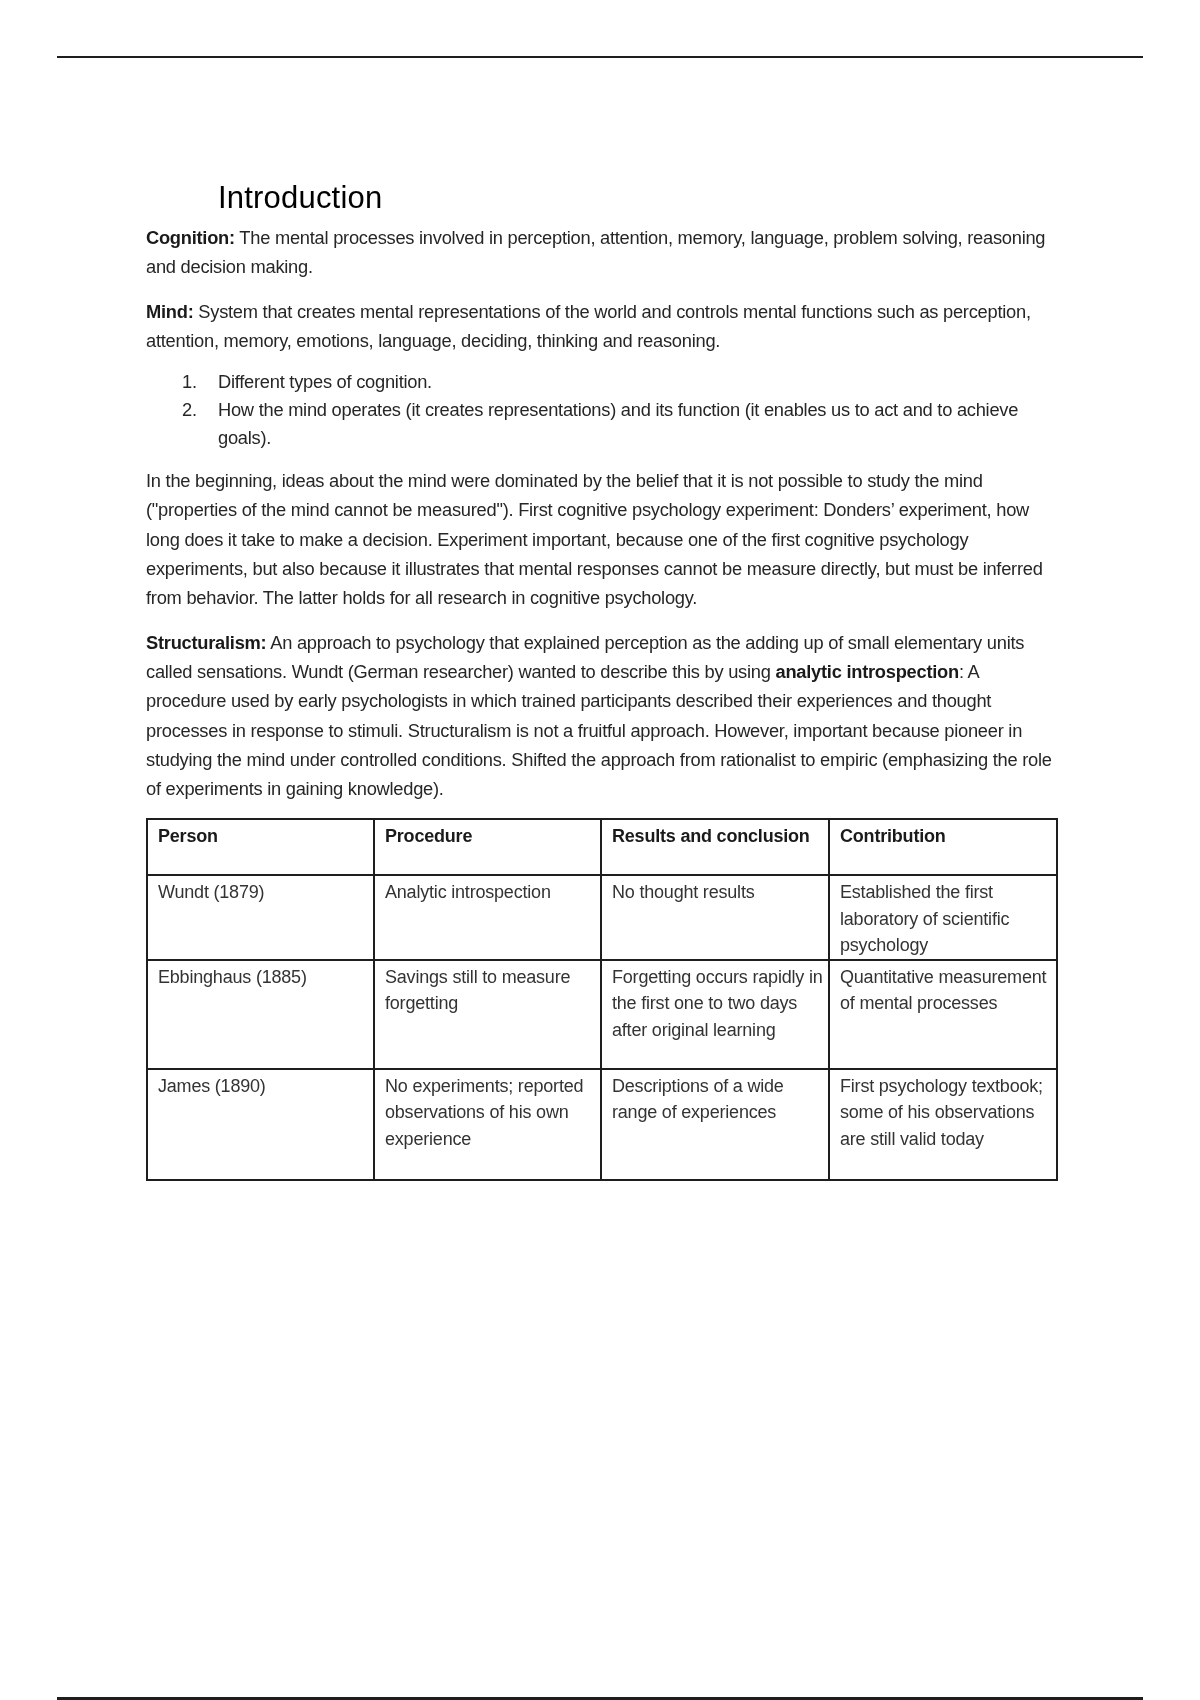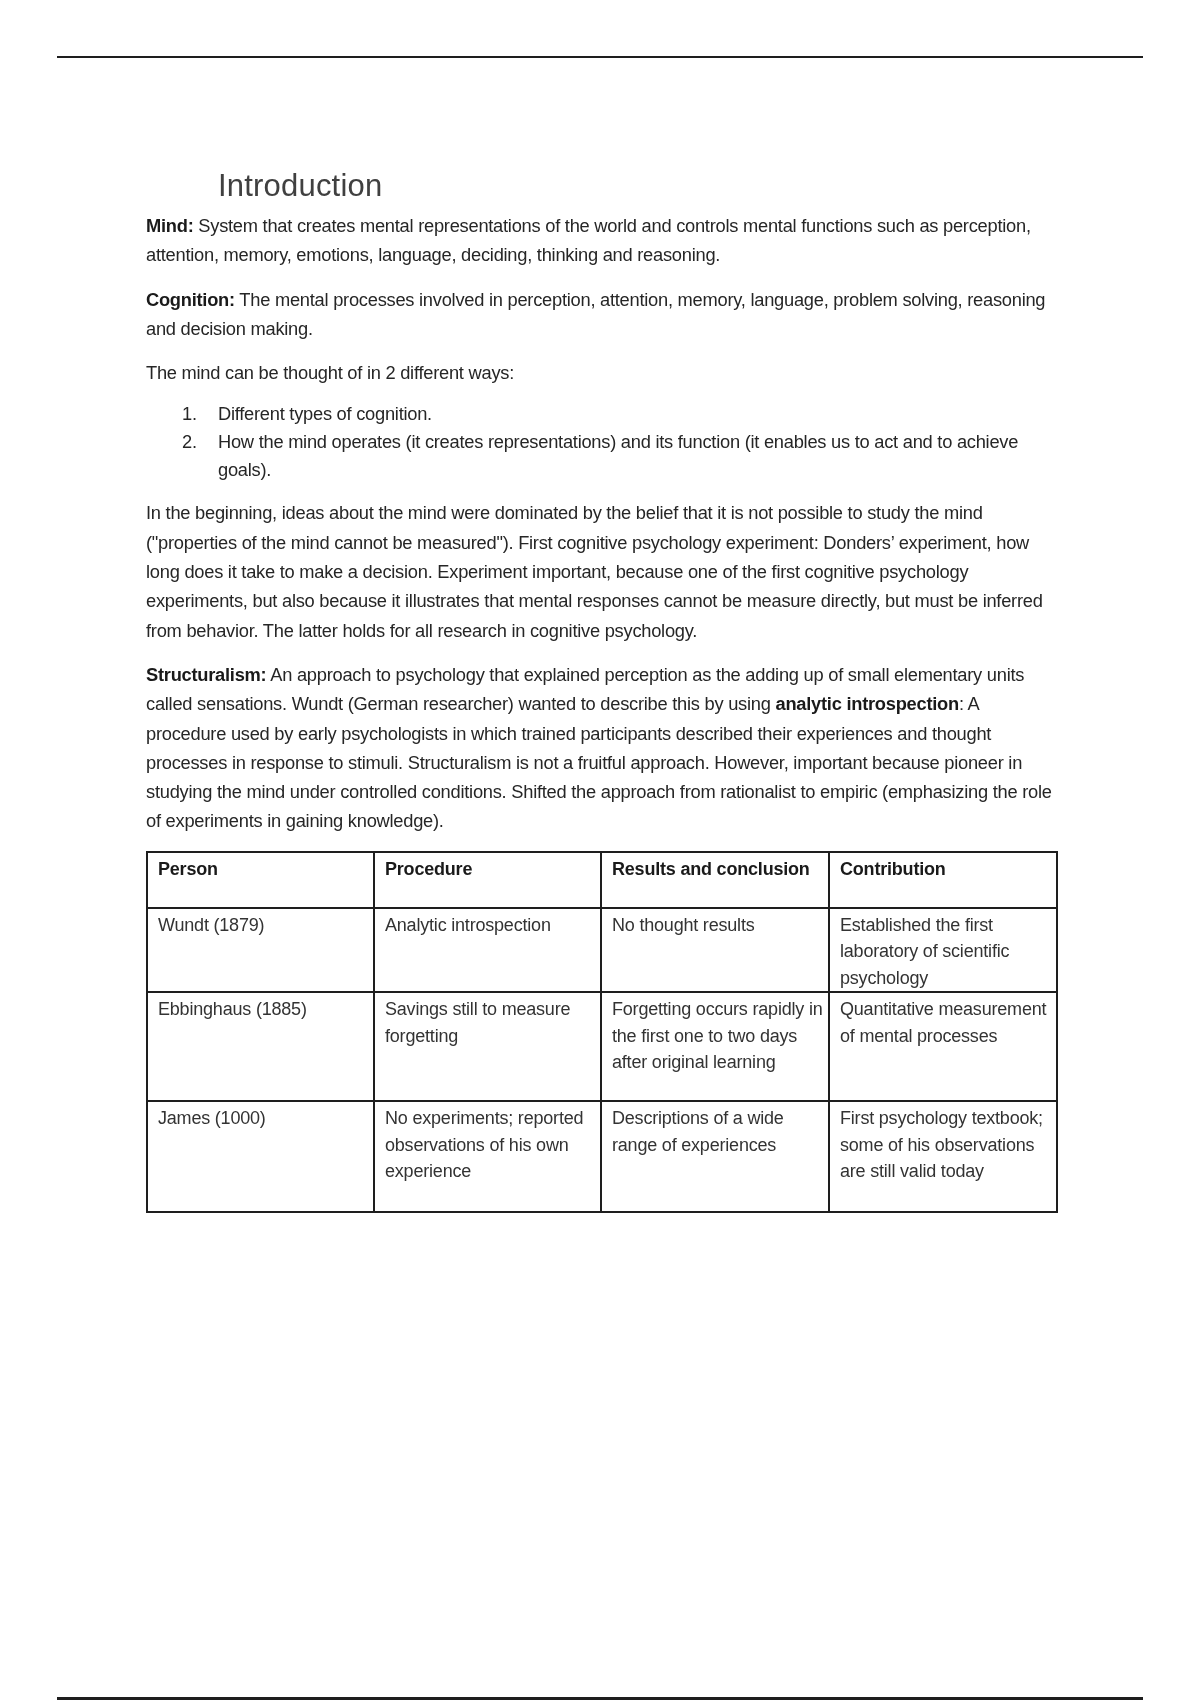--- a/index.html
+++ b/index.html
@@ -3,22 +3,22 @@
   <meta charset="utf-8">
   <style>
     html, body { margin: 0; padding: 0; background: #ffffff; }
     body { width: 1200px; height: 1700px; position: relative; overflow: hidden;
            font-family: "Liberation Sans", "DejaVu Sans", sans-serif; color: #262626; }
     .rule { position: absolute; left: 57px; width: 1086px; height: 2px; background: #1e1e1e; }
     .rule.top { top: 56px; }
     .rule.bottom { top: 1697px; height: 3px; }
 
     .page { position: absolute; left: 146px; top: 165px; width: 910px; }
-    h1 { margin: 0 0 4px 72px; font-weight: normal; font-size: 31px; line-height: 42px;
-         color: #404040; letter-spacing: 0.2px; }
+    h1 { margin: 12px 0 4px 72px; font-weight: normal; font-size: 31px; line-height: 42px;
+         color: #000000; letter-spacing: 0.2px; }
     p { margin: 0 0 15px 0; font-size: 18.3px; line-height: 29.3px; letter-spacing: -0.25px; }
     p b { font-weight: bold; color: #1a1a1a; }
     ol { margin: -2px 0 14px 0; padding: 0; list-style: none; }
     ol li { position: relative; padding-left: 72px; font-size: 18.3px; line-height: 28px; letter-spacing: -0.25px; }
     ol li .num { position: absolute; left: 36px; top: 0; }
 
     table { border-collapse: collapse; width: 910px; margin-top: 4px; table-layout: fixed; }
     td, th { border: 2px solid #1e1e1e; vertical-align: top; text-align: left;
              padding: 3px 4px 0 10px; font-size: 18px; line-height: 26.5px; letter-spacing: -0.2px; color: #333; }
     th { font-weight: bold; color: #1a1a1a; }
@@ -30,25 +30,24 @@
     tr.r4 { height: 111px; }
   </style>
 </head>
 <body>
 
 <div class="rule top"></div>
 
 <div class="page">
   <h1>Introduction</h1>
 
+  <p><b>Cognition:</b><span> The mental processes involved in perception, attention, memory, language, problem solving, reasoning and decision making.</span></p>
+
   <p><b>Mind:</b><span> System that creates mental representations of the world and controls mental functions such as perception, attention, memory, emotions, language, deciding, thinking and reasoning.</span></p>
 
-  <p><b>Cognition:</b><span> The mental processes involved in perception, attention, memory, language, problem solving, reasoning and decision making.</span></p>
-
-  <p>The mind can be thought of in 2 different ways:</p>
 
   <ol>
     <li><span class="num">1.</span><span>Different types of cognition.</span></li>
     <li><span class="num">2.</span><span>How the mind operates (it creates representations) and its function (it enables us to act and to achieve goals).</span></li>
   </ol>
 
   <p>In the beginning, ideas about the mind were dominated by the belief that it is not possible to study the mind ("properties of the mind cannot be measured"). First cognitive psychology experiment: Donders’ experiment, how long does it take to make a decision. Experiment important, because one of the first cognitive psychology experiments, but also because it illustrates that mental responses cannot be measure directly, but must be inferred from behavior. The latter holds for all research in cognitive psychology.</p>
 
   <p><b>Structuralism:</b><span> An approach to psychology that explained perception as the adding up of small elementary units called sensations. Wundt (German researcher) wanted to describe this by using </span><b>analytic introspection</b><span>: A procedure used by early psychologists in which trained participants described their experiences and thought processes in response to stimuli. Structuralism is not a fruitful approach. However, important because pioneer in studying the mind under controlled conditions. Shifted the approach from rationalist to empiric (emphasizing the role of experiments in gaining knowledge).</span></p>
 
@@ -73,21 +72,21 @@
       <td>No thought results</td>
       <td>Established the first laboratory of scientific psychology</td>
     </tr>
     <tr class="r3">
       <td>Ebbinghaus (1885)</td>
       <td>Savings still to measure forgetting</td>
       <td>Forgetting occurs rapidly in the first one to two days after original learning</td>
       <td>Quantitative measurement of mental processes</td>
     </tr>
     <tr class="r4">
-      <td>James (1000)</td>
+      <td>James (1890)</td>
       <td>No experiments; reported observations of his own experience</td>
       <td>Descriptions of a wide range of experiences</td>
       <td>First psychology textbook; some of his observations are still valid today</td>
     </tr>
   </tbody>
     </table>
 </div>
 
 <div class="rule bottom"></div>
 

